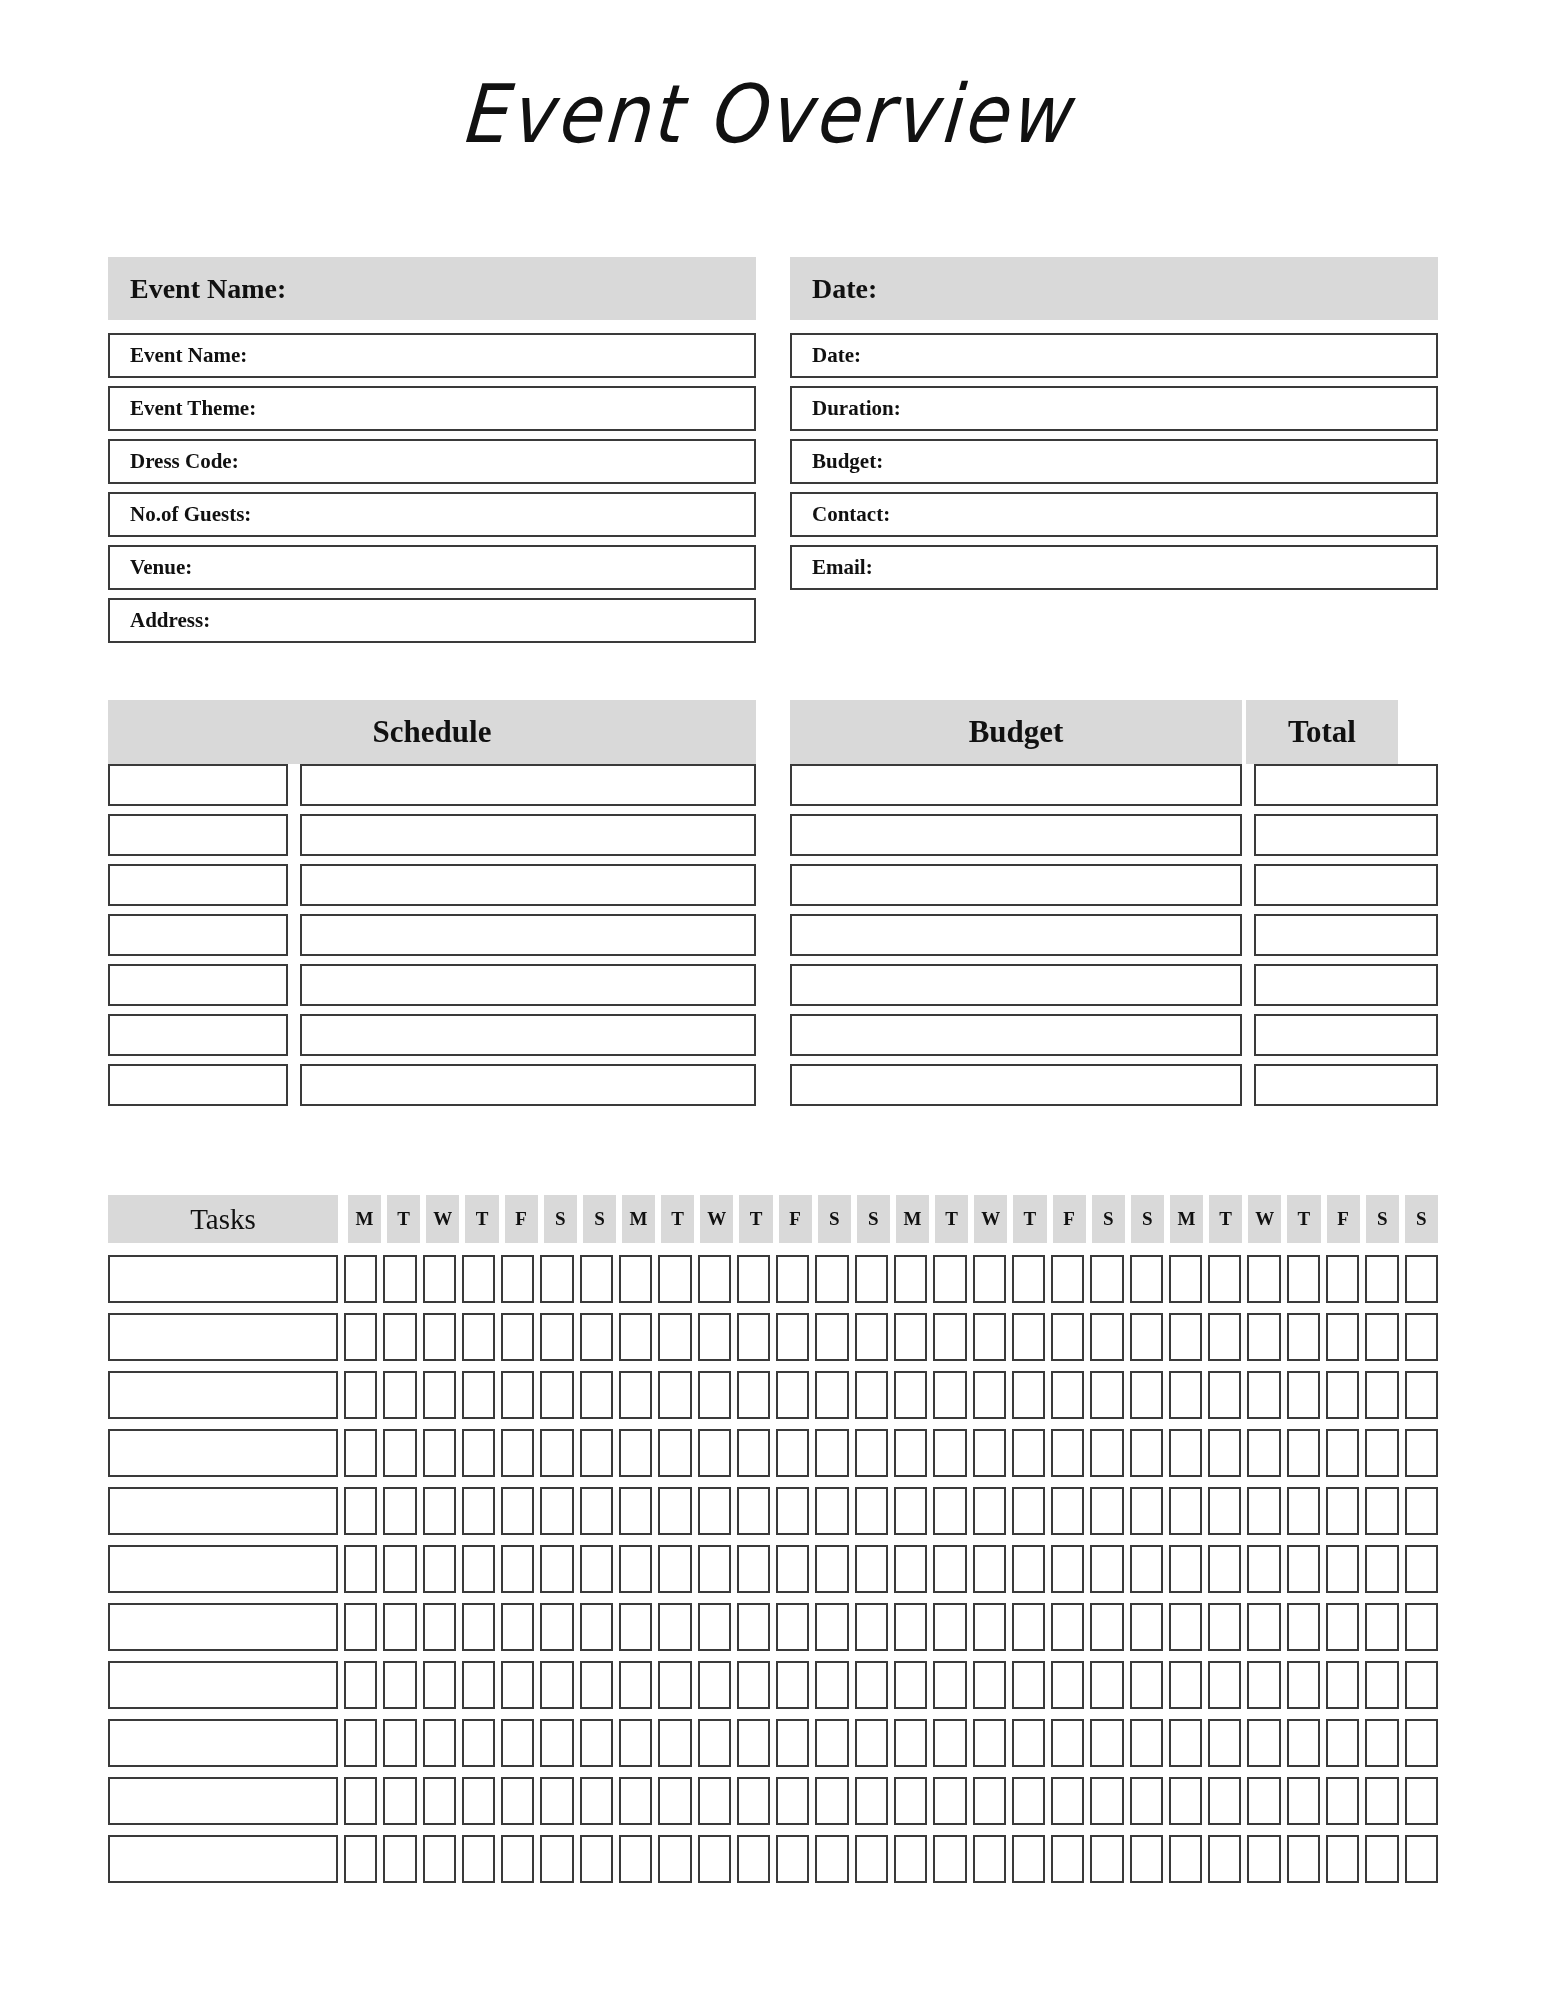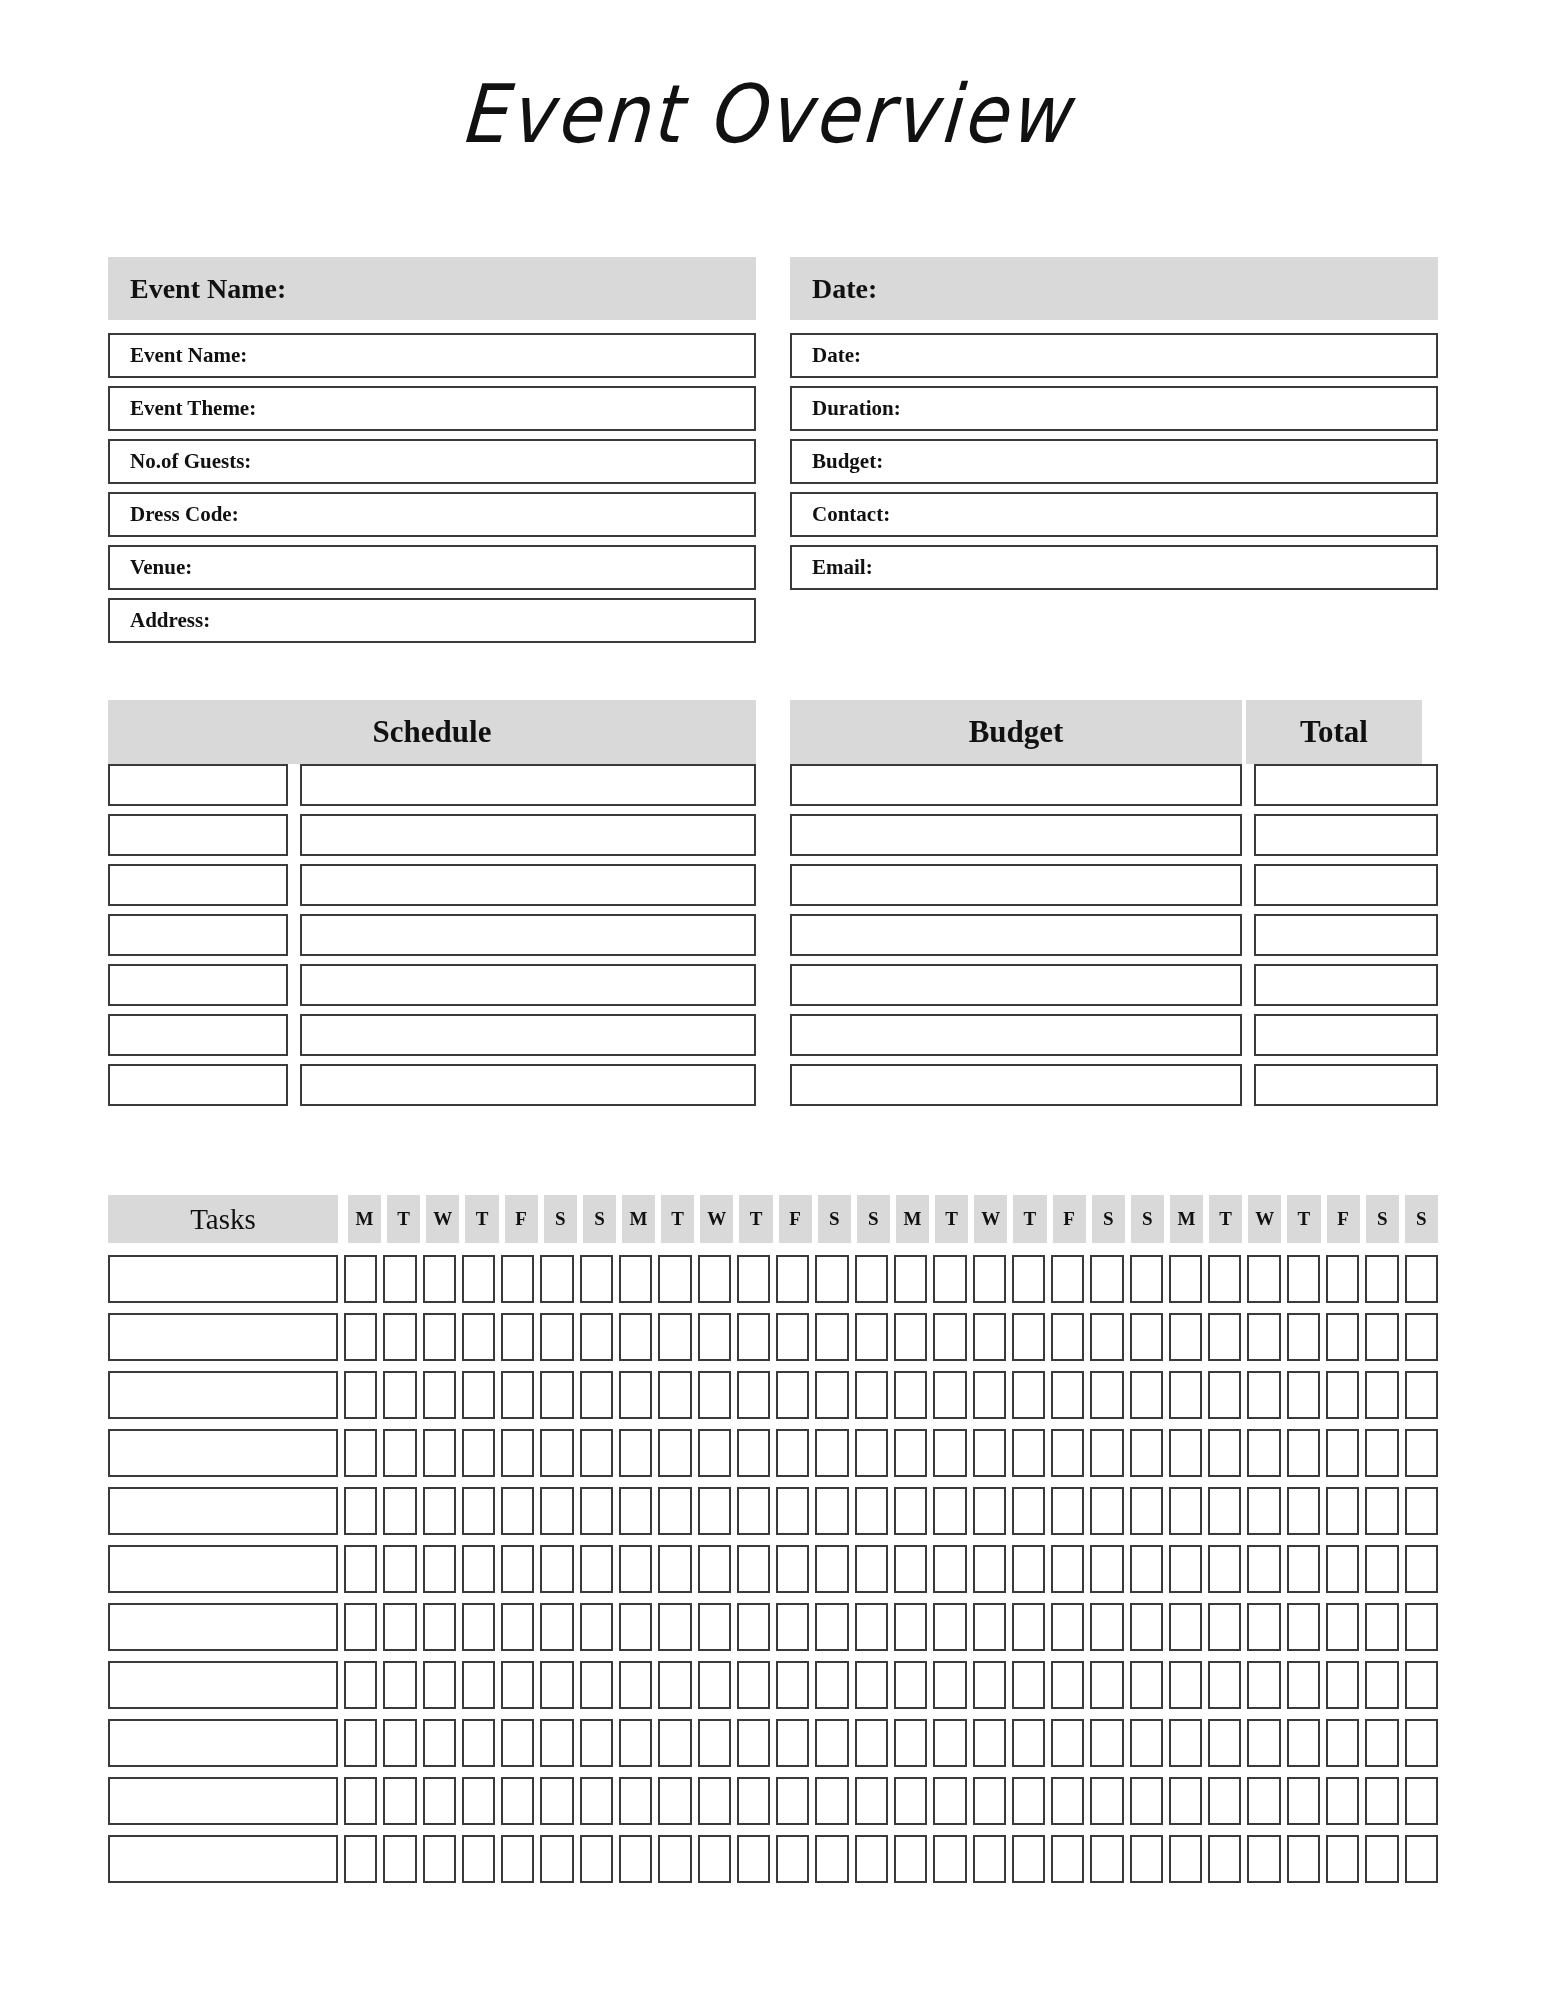--- a/index.html
+++ b/index.html
@@ -90,21 +90,21 @@
     height: 64px;
     background: #d9d9d9;
     display: flex;
     align-items: center;
     justify-content: center;
     font-size: 31px;
     font-weight: bold;
     color: #111;
   }
   .bud-band-main { width: 452px; }
-  .bud-band-total { width: 176px; }
+  .bud-band-total { width: 152px; }
 
   .srow { display: flex; gap: 12px; margin-bottom: 8px; }
   .srow .c-narrow { width: 180px; height: 42px; }
   .srow .c-wide   { width: 456px; height: 42px; }
   .brow { display: flex; gap: 12px; margin-bottom: 8px; }
   .brow .c-main  { width: 452px; height: 42px; }
   .brow .c-total { width: 184px; height: 42px; }
 
   
   .tasks {
@@ -168,22 +168,22 @@
   <div class="title-wrap">
     <span class="title">Event Overview</span>
   </div>
 
   <div class="info">
 
     <div class="info-col">
       <div class="info-hdr">Event Name:</div>
       <div class="info-row">Event Name:</div>
       <div class="info-row">Event Theme:</div>
+      <div class="info-row">Dress Code:</div>
       <div class="info-row">No.of Guests:</div>
-      <div class="info-row">Dress Code:</div>
       <div class="info-row">Venue:</div>
       <div class="info-row">Address:</div>
     </div>
 
     <div class="info-col">
       <div class="info-hdr">Date:</div>
       <div class="info-row">Date:</div>
       <div class="info-row">Duration:</div>
       <div class="info-row indent">Budget:</div>
       <div class="info-row indent">Contact:</div>

